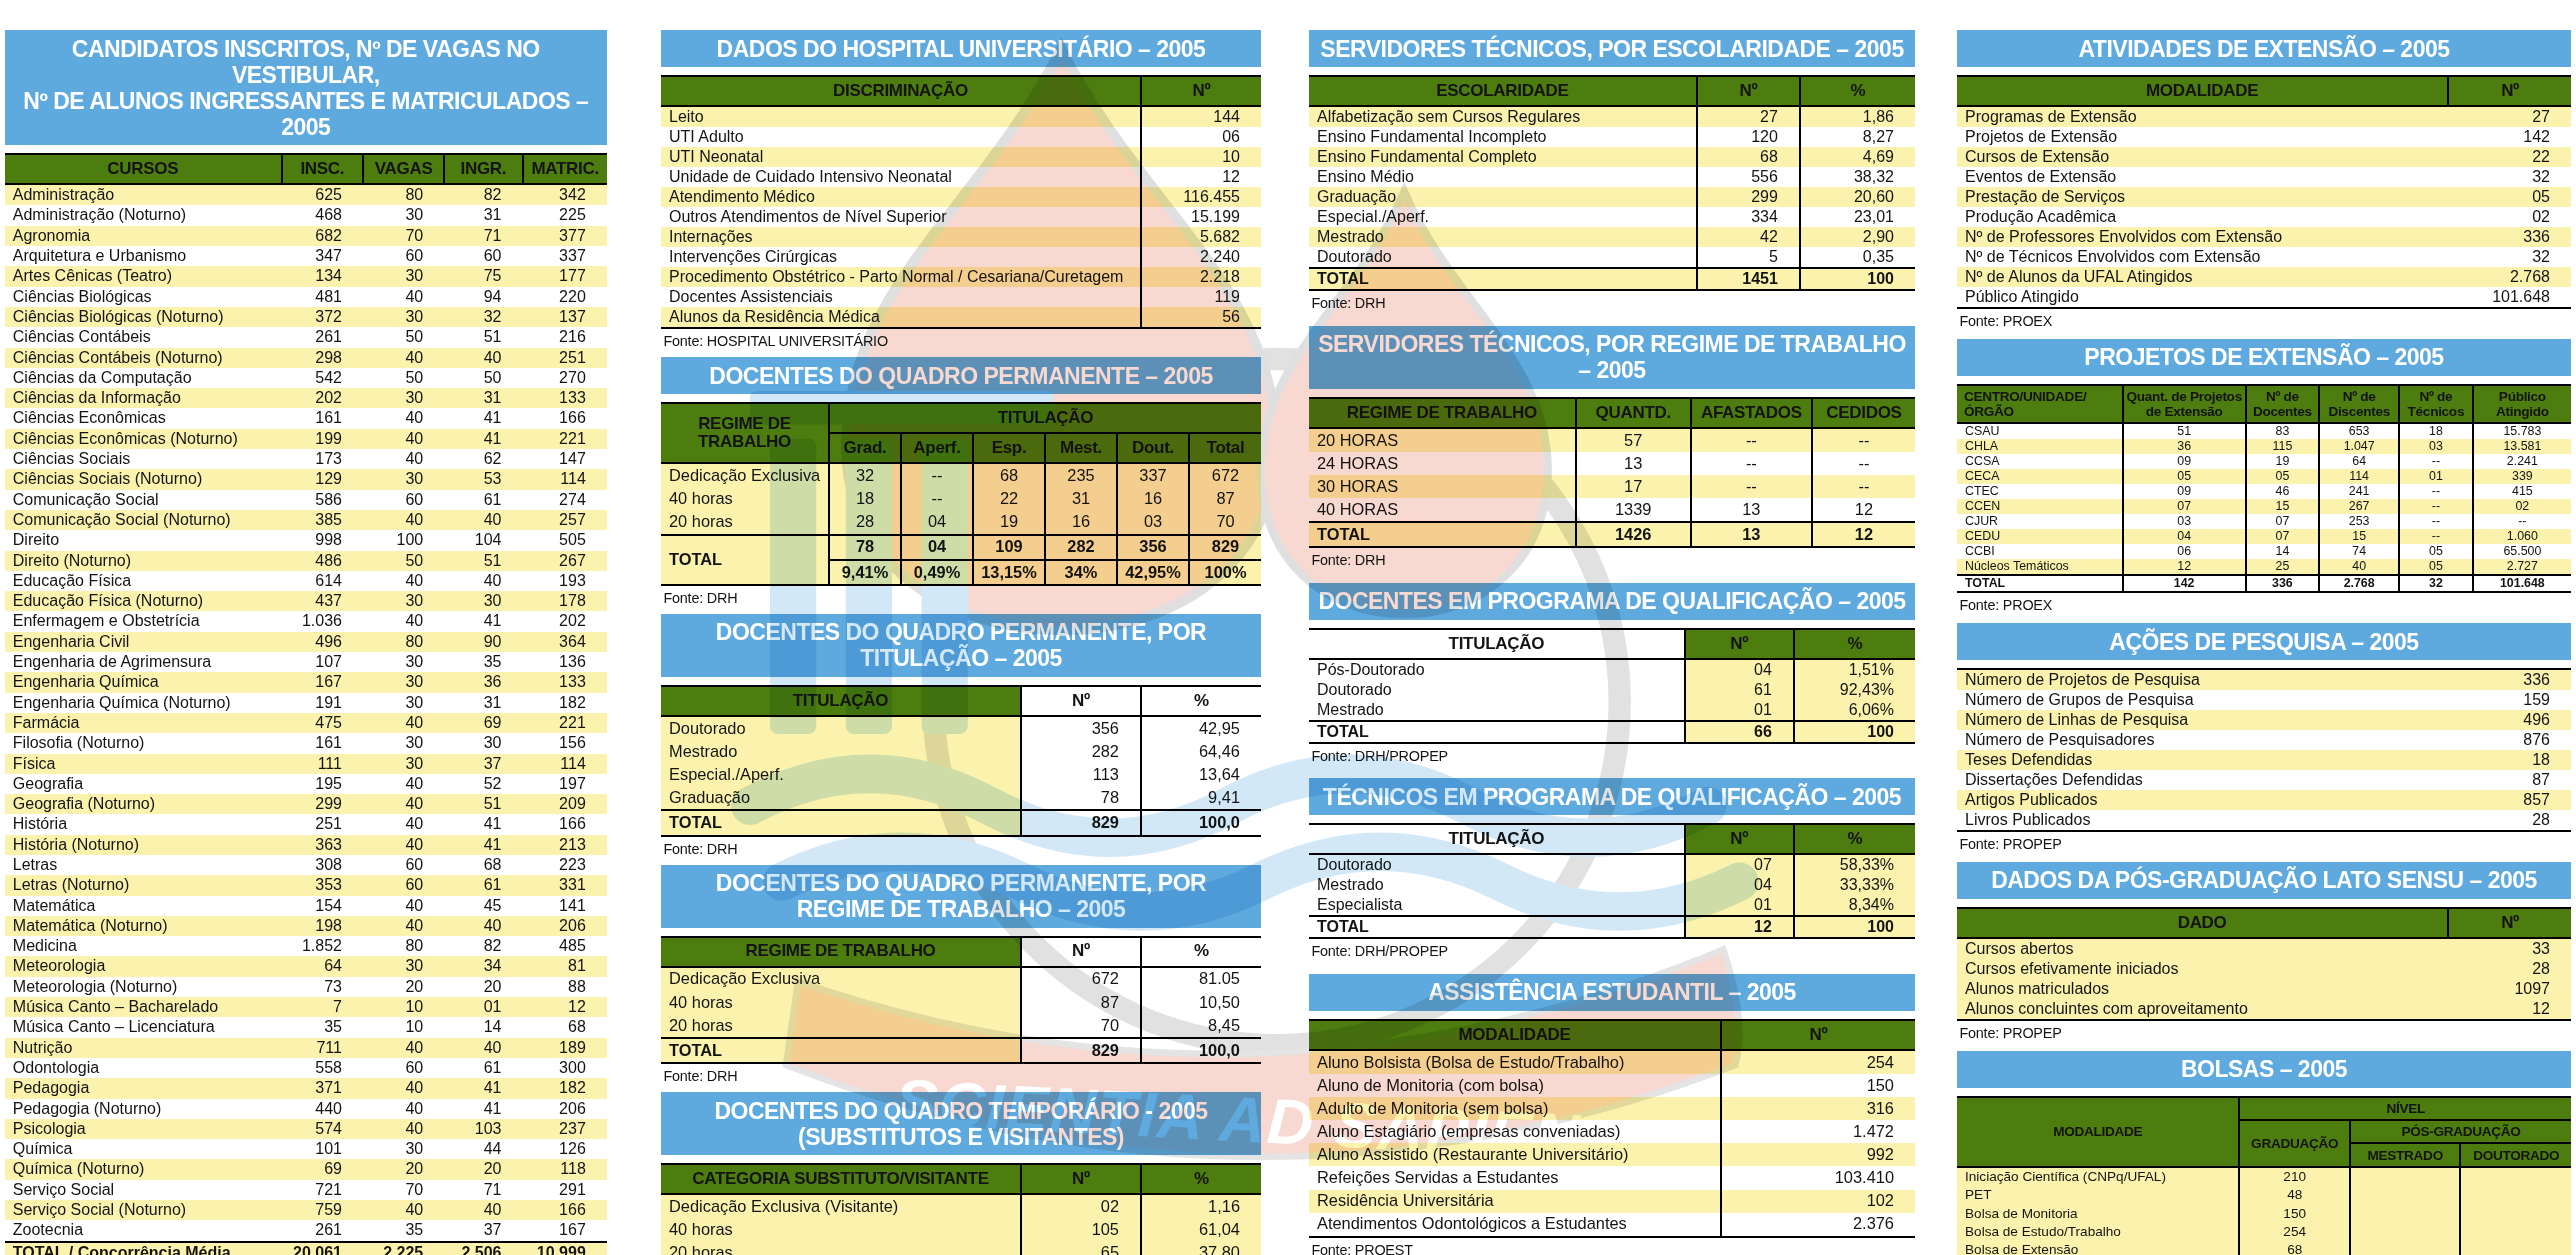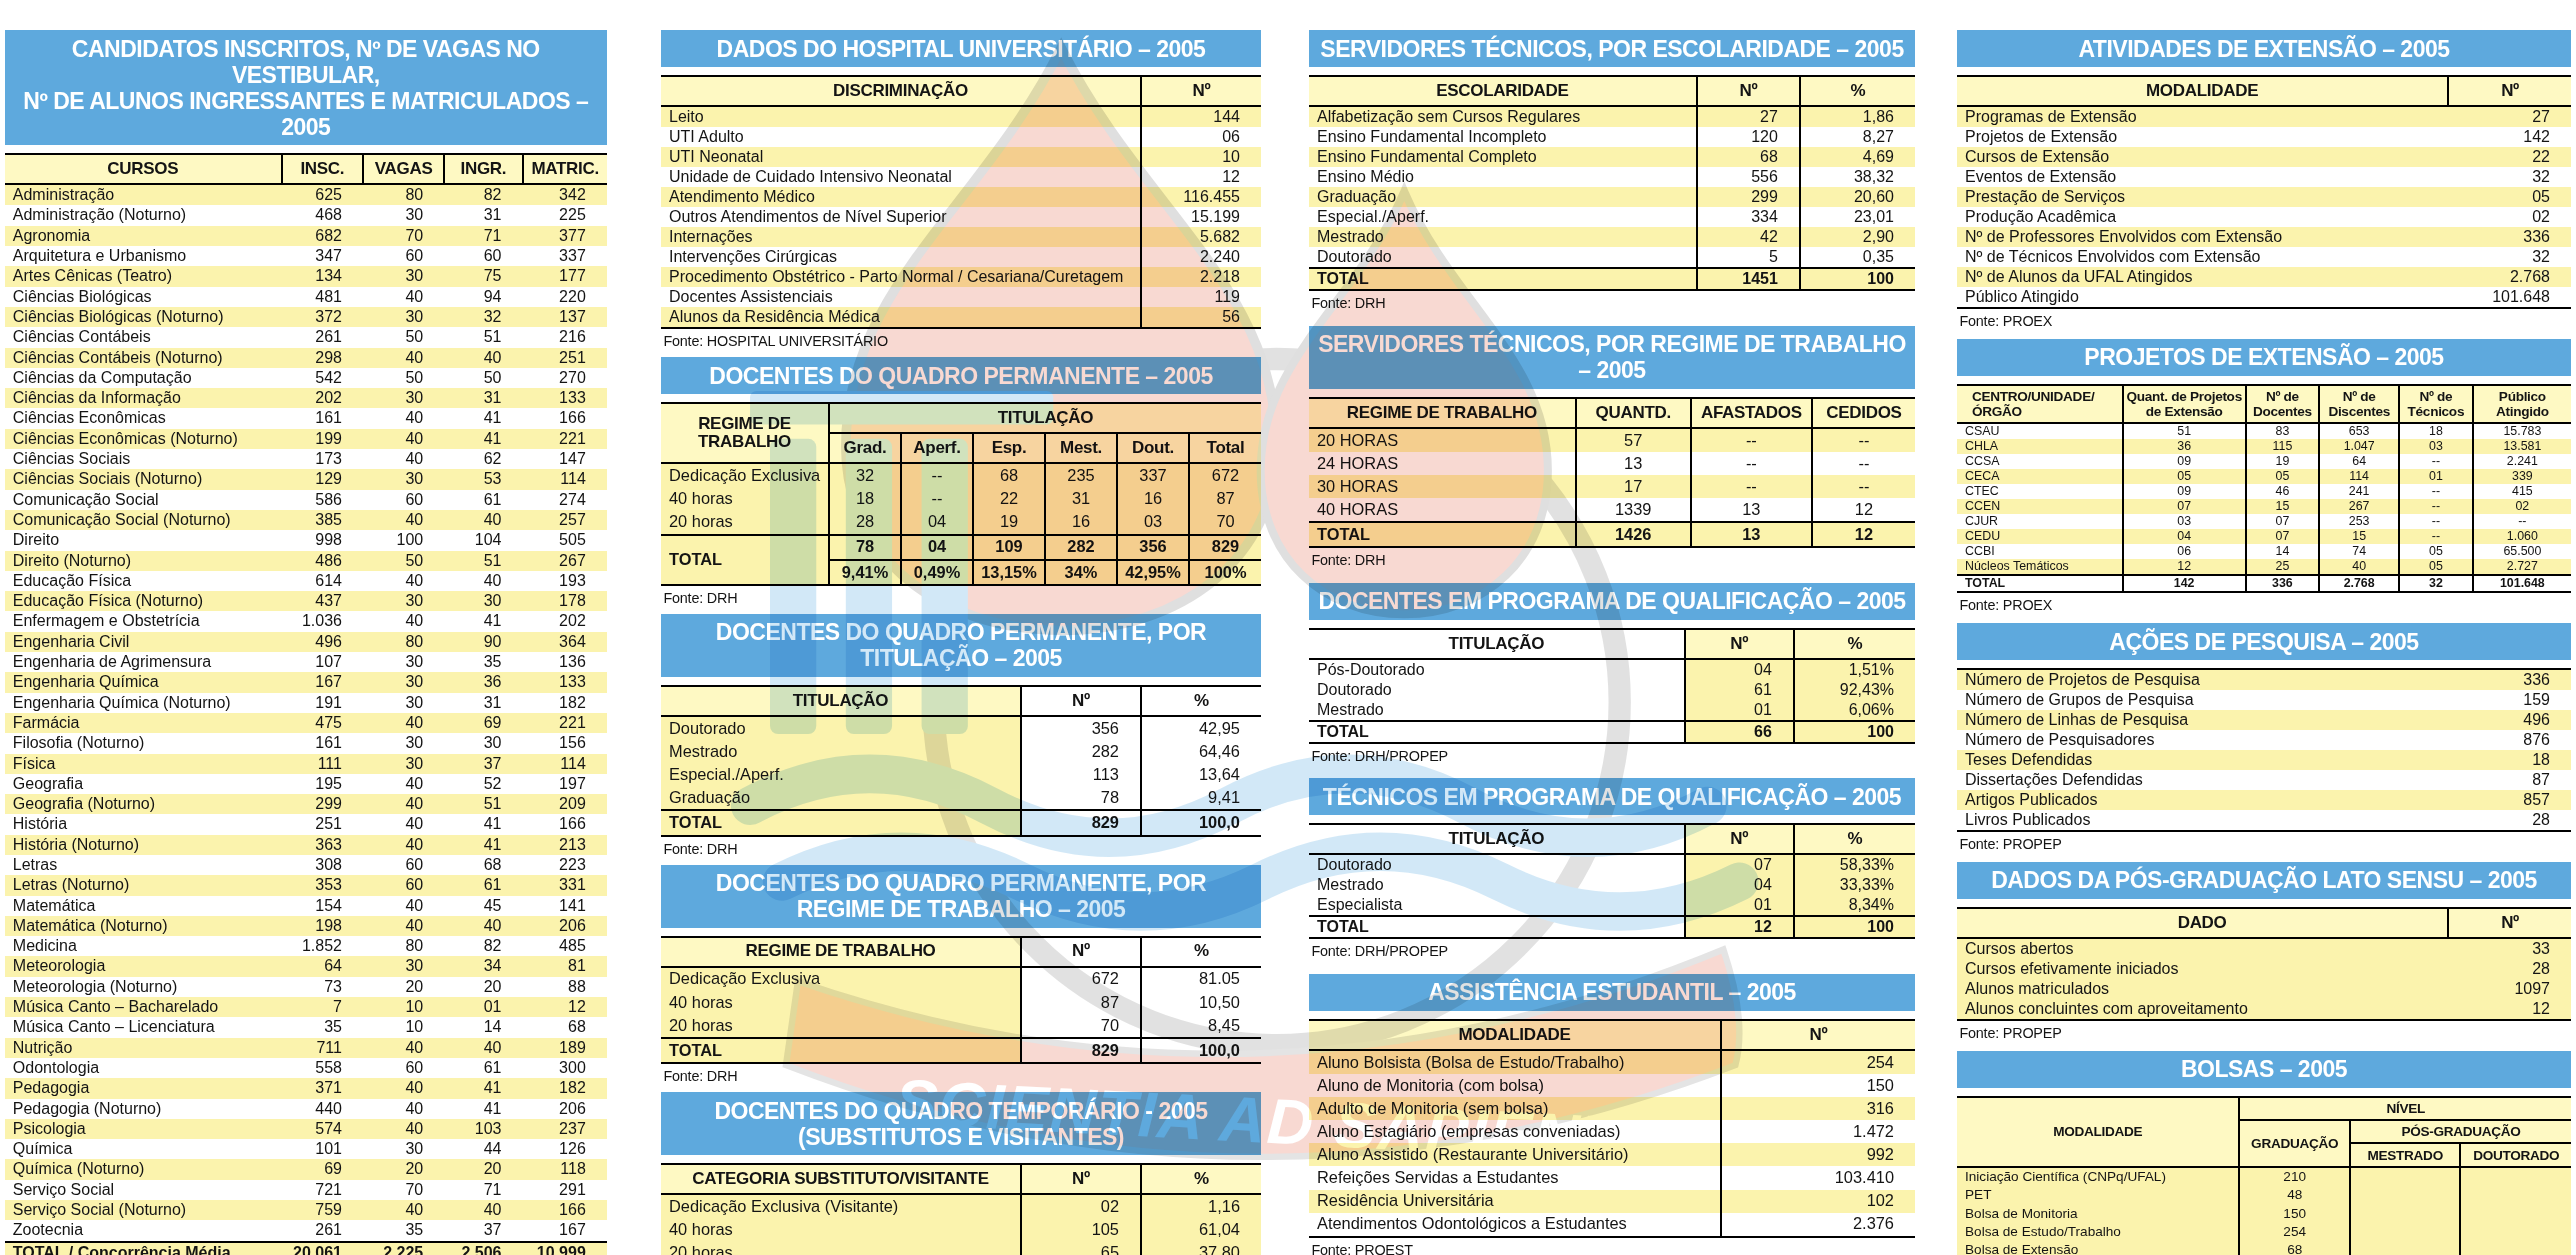--- a/index.html
+++ b/index.html
@@ -12,21 +12,21 @@
   .tblock{margin-bottom:12.8px;}
   #col2 .tblock{margin-bottom:8px;}
   #col3 .tblock{margin-bottom:14.4px;}
   #col4 .tblock{margin-bottom:9.6px;}
 
   .title{background:#5ea9dd;color:#fff;font-weight:bold;text-align:center;
          font-size:23px;line-height:26px;padding:5.6px 4.8px;letter-spacing:-0.5px;
          white-space:pre-line;margin-bottom:8px;}
   table{width:100%;border-collapse:collapse;table-layout:fixed;border-bottom:2.4px solid #000;}
   th,td{overflow:hidden;}
-  thead th{background:#fef9c3;font-weight:bold;font-size:17px;line-height:18.4px;padding:4.8px 3.2px;
+  thead th{background:#4d7c0f;font-weight:bold;font-size:17px;line-height:18.4px;padding:4.8px 3.2px;
            border-top:2.8px solid #000;border-bottom:2.8px solid #000;text-align:center;
            letter-spacing:-0.3px;white-space:pre-line;}
   .hd-sm thead th{font-size:13.6px;line-height:15px;padding:3.2px 2.4px;}
   tbody td{font-size:16px;line-height:20px;padding:0 4.8px;}
   .rows-sm tbody td{font-size:16px;line-height:20.3px;}
   .rows-md tbody td{font-size:16px;line-height:20px;}
   .rows-lg tbody td{font-size:16.4px;line-height:21.5px;padding:0.8px 4.8px;}
   .rows-xs tbody td{font-size:12.4px;line-height:15px;padding:0 4px;}
   .rows-bolsas tbody td{font-size:13.6px;line-height:18.4px;}
   .a-l{text-align:left;padding-left:8px!important;}
@@ -38,21 +38,21 @@
   .allYellow tbody td{background:#fbf3ad;}
   .labelYellow tbody td:first-child{background:#fbf3ad;}
   .labelYellow thead th:not(:first-child){background:#fff;}
   .labelWhite tbody td:not(:first-child){background:#fbf3ad;}
   .labelWhite thead th:first-child{background:#fff;}
   .grid-full th,.grid-full td{border-right:2px solid #000;}
   .grid-full th:last-child,.grid-full td:last-child{border-right:none;}
   .grid-head thead th{border-right:2px solid #000;}
   .grid-head thead th:last-child{border-right:none;}
   .tbl-top{border-top:2.8px solid #000;}
-  .t-projetos_extensao thead th:first-child{text-align:left;padding-left:15px;}
+  .t-projetos_extensao thead th:first-child{text-align:left;padding-left:7px;}
   .fonte{font-size:14.4px;margin:4px 0 0 2.4px;letter-spacing:-0.2px;}
   #watermark{position:absolute;left:702px;top:0;width:1245px;height:1255px;z-index:3;
              opacity:.5;mix-blend-mode:multiply;pointer-events:none;}
 </style>
 </head>
 <body>
 
 <svg id="watermark" viewBox="0 0 1560 1573" xmlns="http://www.w3.org/2000/svg">
   <circle cx="720" cy="880" r="430" fill="none" stroke="#c4c4c4" stroke-width="28"></circle>
   <path d="M450,60 C550,260 720,360 720,560 C720,700 600,790 450,790 C300,790 180,700 180,560 C180,360 350,260 450,60 Z" fill="#f2b3a6" stroke="#bfbfbf" stroke-width="12"></path>

